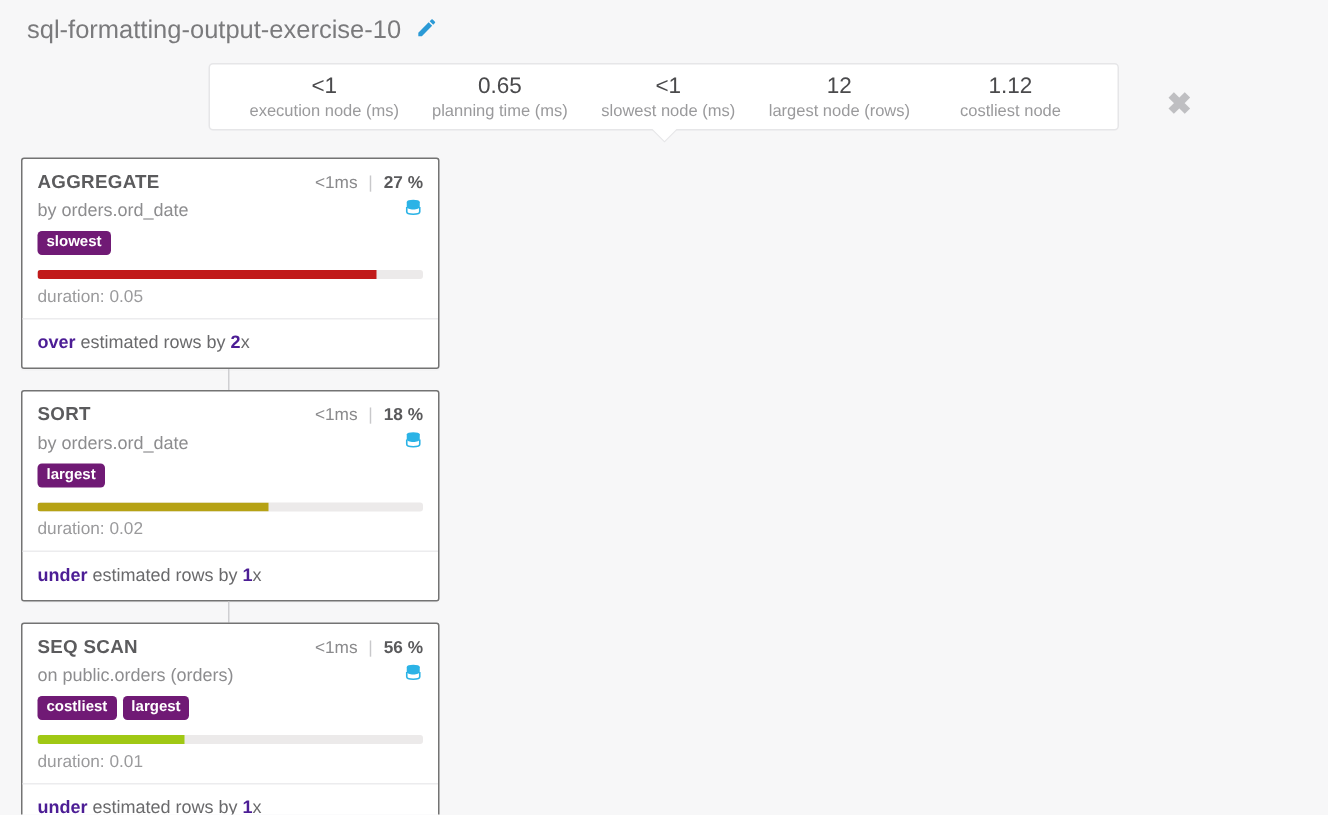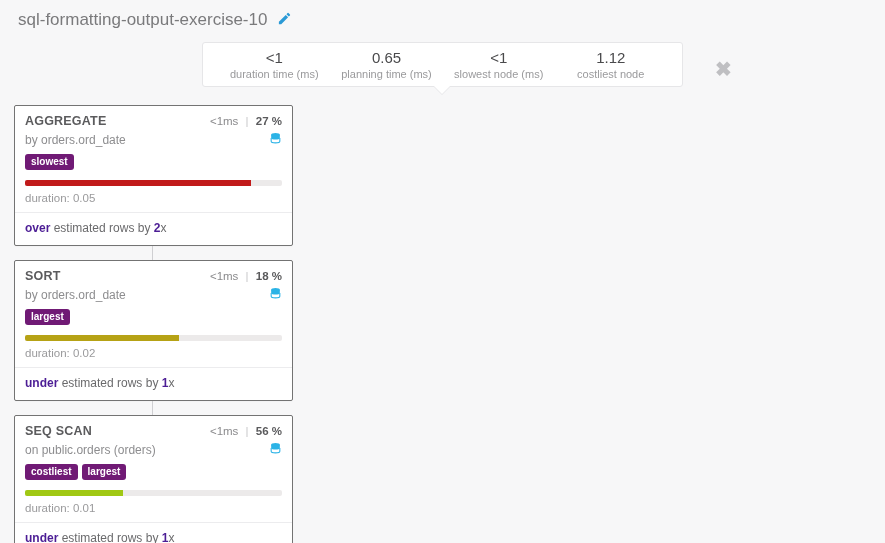--- a/index.html
+++ b/index.html
@@ -168,29 +168,33 @@
     <svg width="15" height="15" viewBox="0 0 24 24" fill="currentColor">
         <path d="M3 17.25V21h3.75l11-11.03-3.75-3.75L3 17.25zM20.71 7.04a1 1 0 0 0 0-1.41l-2.34-2.34a1 1 0 0 0-1.41 0l-1.83 1.83 3.75 3.75 1.83-1.83z"></path>
       </svg>
   </span>
 </div>
 
 <div class="stats-bar-wrap">
   <div class="stats-bar">
     <div class="stat">
       <div class="stat-val">&lt;1</div>
-      <div class="stat-label">duration time (ms)</div>
+      <div class="stat-label">execution node (ms)</div>
     </div>
     <div class="stat">
       <div class="stat-val">0.65</div>
       <div class="stat-label">planning time (ms)</div>
     </div>
     <div class="stat">
       <div class="stat-val">&lt;1</div>
       <div class="stat-label">slowest node (ms)</div>
+    </div>
+    <div class="stat">
+      <div class="stat-val">12</div>
+      <div class="stat-label">largest node (rows)</div>
     </div>
     <div class="stat">
       <div class="stat-val">1.12</div>
       <div class="stat-label">costliest node</div>
     </div>
     <div class="pointer-down"></div>
     <span class="close-x">✖</span>
   </div>
 </div>
 

